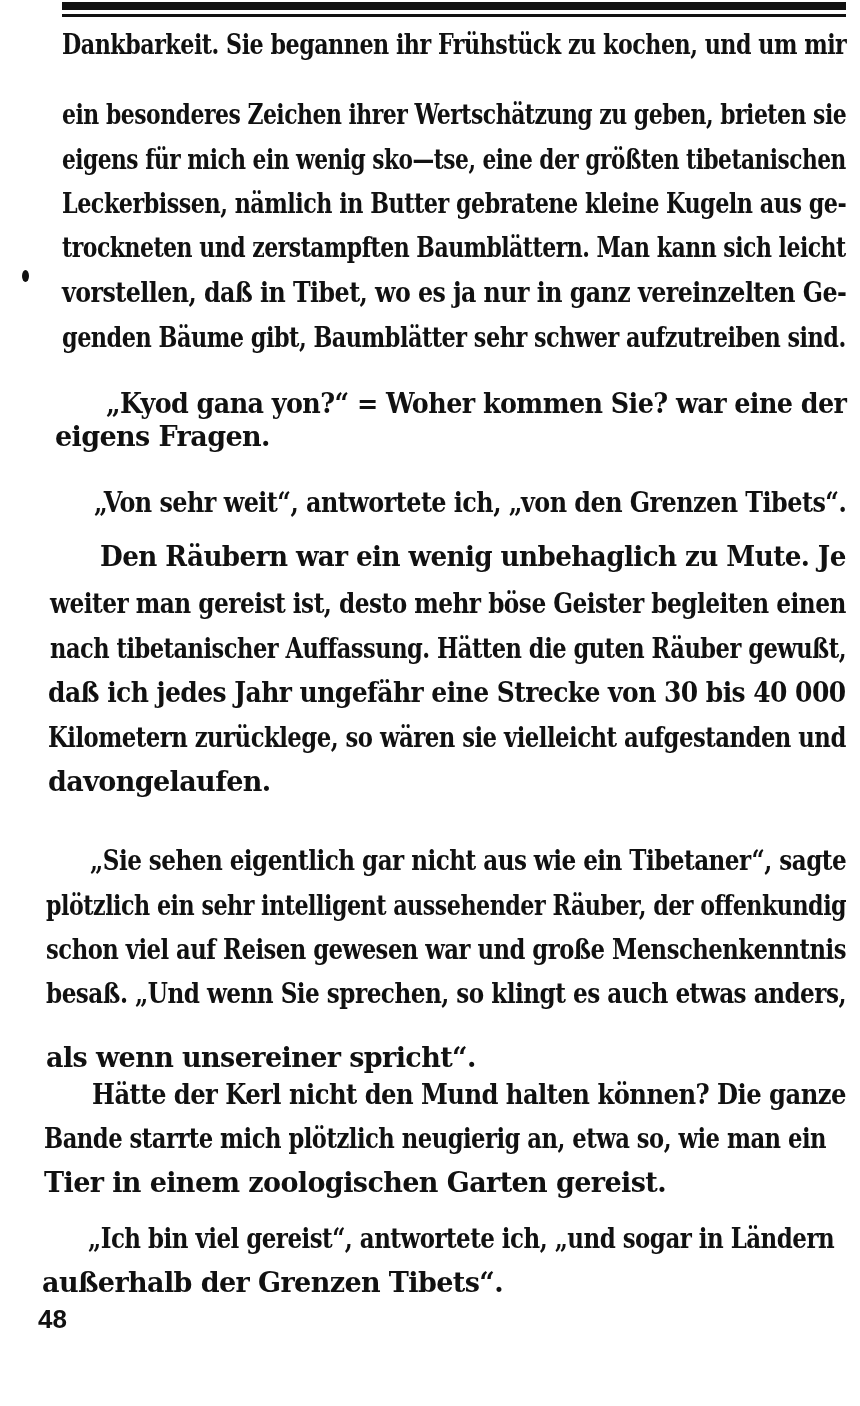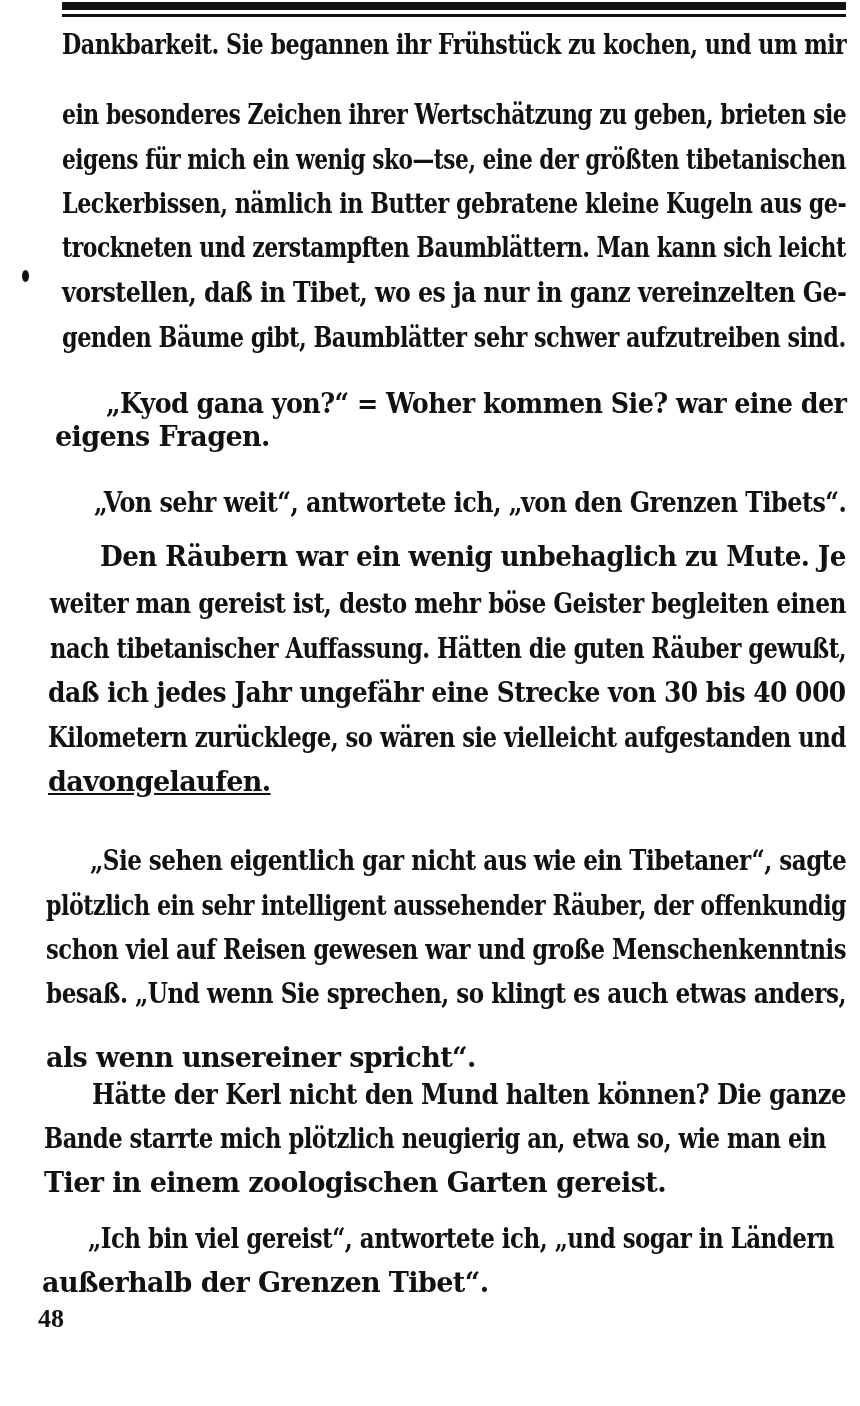--- a/index.html
+++ b/index.html
@@ -7,21 +7,21 @@
          font-family: "DejaVu Serif", "Liberation Serif", serif; color: #111; }
   .rule-thick { position: absolute; left: 62px; top: 2px; width: 784px; height: 8px; background: #111; }
   .rule-thin  { position: absolute; left: 62px; top: 14px; width: 784px; height: 3px; background: #111; }
   .margin-dot { position: absolute; left: 22px; top: 270px; width: 7px; height: 12px;
                 background: #111; border-radius: 50%; }
   .page { position: absolute; left: 0; top: 0; width: 860px; }
   .line { position: absolute; font-size: 27px; line-height: 34px; white-space: nowrap;
           letter-spacing: -0.6px; font-weight: bold; transform-origin: left center; }
   .justify { text-align: justify; text-align-last: justify; }
   .pagenum { position: absolute; left: 38px; top: 1304px; font-size: 26px; font-weight: bold;
-             font-family: Liberation Serif, serif; }
+             font-family: Liberation Sans, sans-serif; }
 </style>
 </head>
 <body>
 
 <div class="rule-thick"></div>
 <div class="rule-thin"></div>
 <div class="margin-dot"></div>
 
 <div class="page" id="page">
     <div class="line justify" style="left: 62px; top: 28px; width: auto; transform: scaleX(0.822665);">Dankbarkeit.  Sie begannen ihr Frühstück zu kochen, und um mir</div>
@@ -32,26 +32,26 @@
     <div class="line justify" style="left: 62px; top: 276px; width: auto; transform: scaleX(0.87794);">vorstellen, daß in Tibet, wo es ja nur in ganz vereinzelten Ge-</div>
     <div class="line justify" style="left: 62px; top: 321px; width: auto; transform: scaleX(0.827878);">genden Bäume gibt, Baumblätter sehr schwer aufzutreiben sind.</div>
     <div class="line justify" style="left: 106px; top: 387px; width: auto; transform: scaleX(0.941476);">„Kyod gana yon?“ = Woher kommen Sie?  war eine der</div>
     <div class="line" style="left: 55px; top: 420px;">eigens Fragen.</div>
     <div class="line justify" style="left: 94px; top: 486px; width: auto; transform: scaleX(0.883666);">„Von sehr weit“, antwortete ich, „von den Grenzen Tibets“.</div>
     <div class="line justify" style="left: 100px; top: 540px; width: auto; transform: scaleX(0.970091);">Den Räubern war ein wenig unbehaglich zu Mute.  Je</div>
     <div class="line justify" style="left: 50px; top: 587px; width: auto; transform: scaleX(0.859611);">weiter man gereist ist, desto mehr böse Geister begleiten einen</div>
     <div class="line justify" style="left: 50px; top: 632px; width: auto; transform: scaleX(0.835257);">nach tibetanischer Auffassung.  Hätten die guten Räuber gewußt,</div>
     <div class="line justify" style="left: 48px; top: 676px; width: auto; transform: scaleX(0.925754);">daß ich jedes Jahr ungefähr eine Strecke von 30 bis 40 000</div>
     <div class="line justify" style="left: 48px; top: 721px; width: auto; transform: scaleX(0.842661);">Kilometern zurücklege, so wären sie vielleicht aufgestanden und</div>
-    <div class="line" style="left: 48px; top: 765px; text-decoration: underline;">davongelaufen.</div>
+    <div class="line" style="left: 48px; top: 765px;">davongelaufen.</div>
     <div class="line justify" style="left: 90px; top: 844px; width: auto; transform: scaleX(0.854237);">„Sie sehen eigentlich gar nicht aus wie ein Tibetaner“, sagte</div>
     <div class="line justify" style="left: 46px; top: 889px; width: auto; transform: scaleX(0.822199);">plötzlich ein sehr intelligent aussehender Räuber, der offenkundig</div>
     <div class="line justify" style="left: 46px; top: 933px; width: auto; transform: scaleX(0.842105);">schon viel auf Reisen gewesen war und große Menschenkenntnis</div>
     <div class="line justify" style="left: 46px; top: 977px; width: auto; transform: scaleX(0.856531);">besaß.  „Und wenn Sie sprechen, so klingt es auch etwas anders,</div>
     <div class="line" style="left: 46px; top: 1041px;">als wenn unsereiner spricht“.</div>
     <div class="line justify" style="left: 92px; top: 1078px; width: auto; transform: scaleX(0.898689);">Hätte der Kerl nicht den Mund halten können?  Die ganze</div>
     <div class="line justify" style="left: 44px; top: 1122px; width: auto; transform: scaleX(0.839957);">Bande starrte mich plötzlich neugierig an, etwa so, wie man ein</div>
     <div class="line" style="left: 44px; top: 1166px;">Tier in einem zoologischen Garten gereist.</div>
     <div class="line justify" style="left: 88px; top: 1222px; width: auto; transform: scaleX(0.849658);">„Ich bin viel gereist“, antwortete ich, „und sogar in Ländern</div>
-    <div class="line" style="left: 42px; top: 1266px;">außerhalb der Grenzen Tibet“.</div>
+    <div class="line" style="left: 42px; top: 1266px;">außerhalb der Grenzen Tibets“.</div>
   </div>
 
 <div class="pagenum">48</div>
 
 </body></html>

